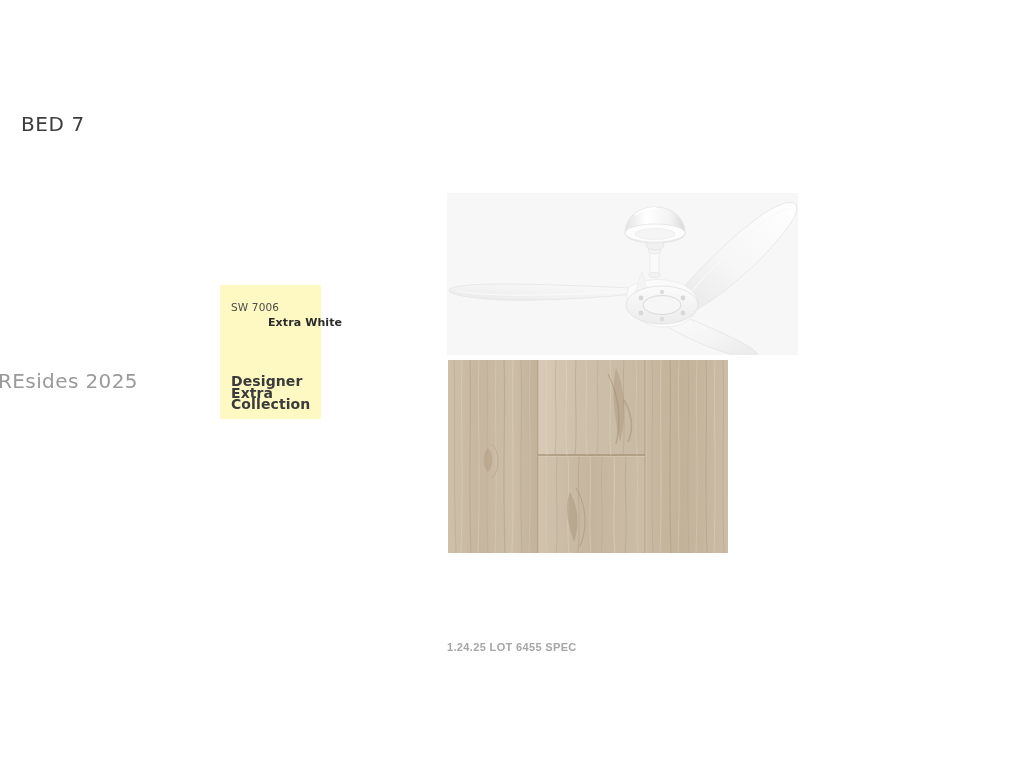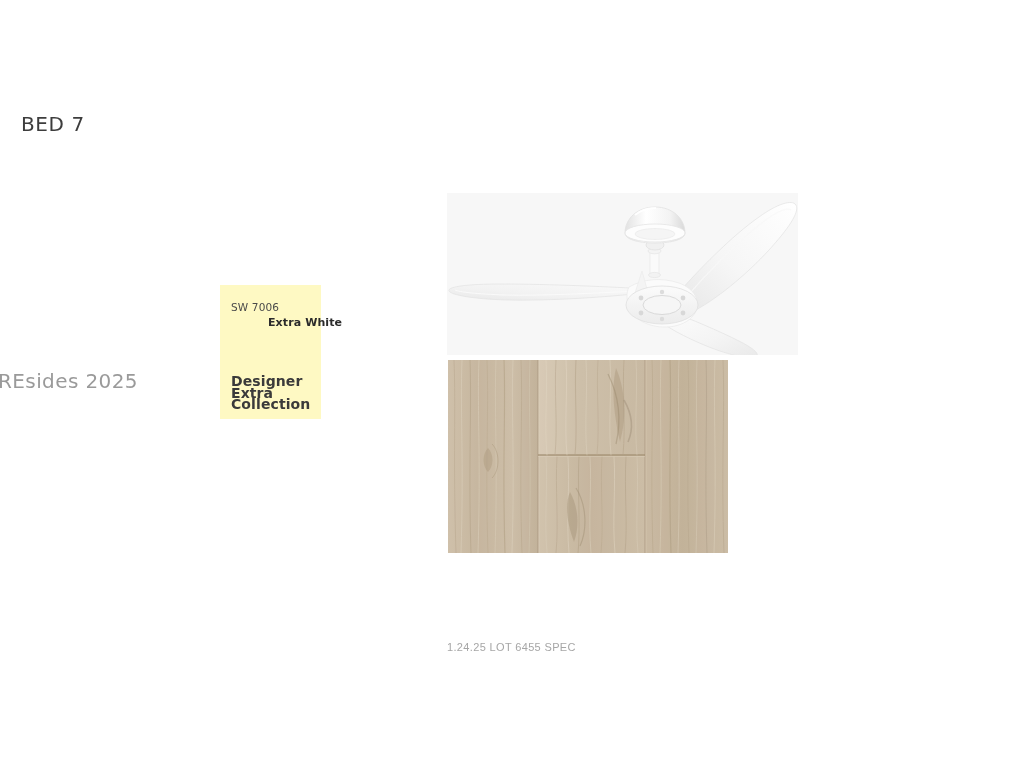--- a/index.html
+++ b/index.html
@@ -48,21 +48,21 @@
   }
 
   #slide-caption {
     position: absolute;
     left: 447px;
     top: 641px;
     font-size: 11px;
     letter-spacing: 0.35px;
     color: #a6a6a6;
     font-family: "Liberation Sans", sans-serif;
-    font-weight: 400;
+    font-weight: 700;
     white-space: nowrap;
   }
 
   
   .swatch {
     position: absolute;
     box-sizing: border-box;
   }
   #paint-swatch-1 {
     left: 220px;

